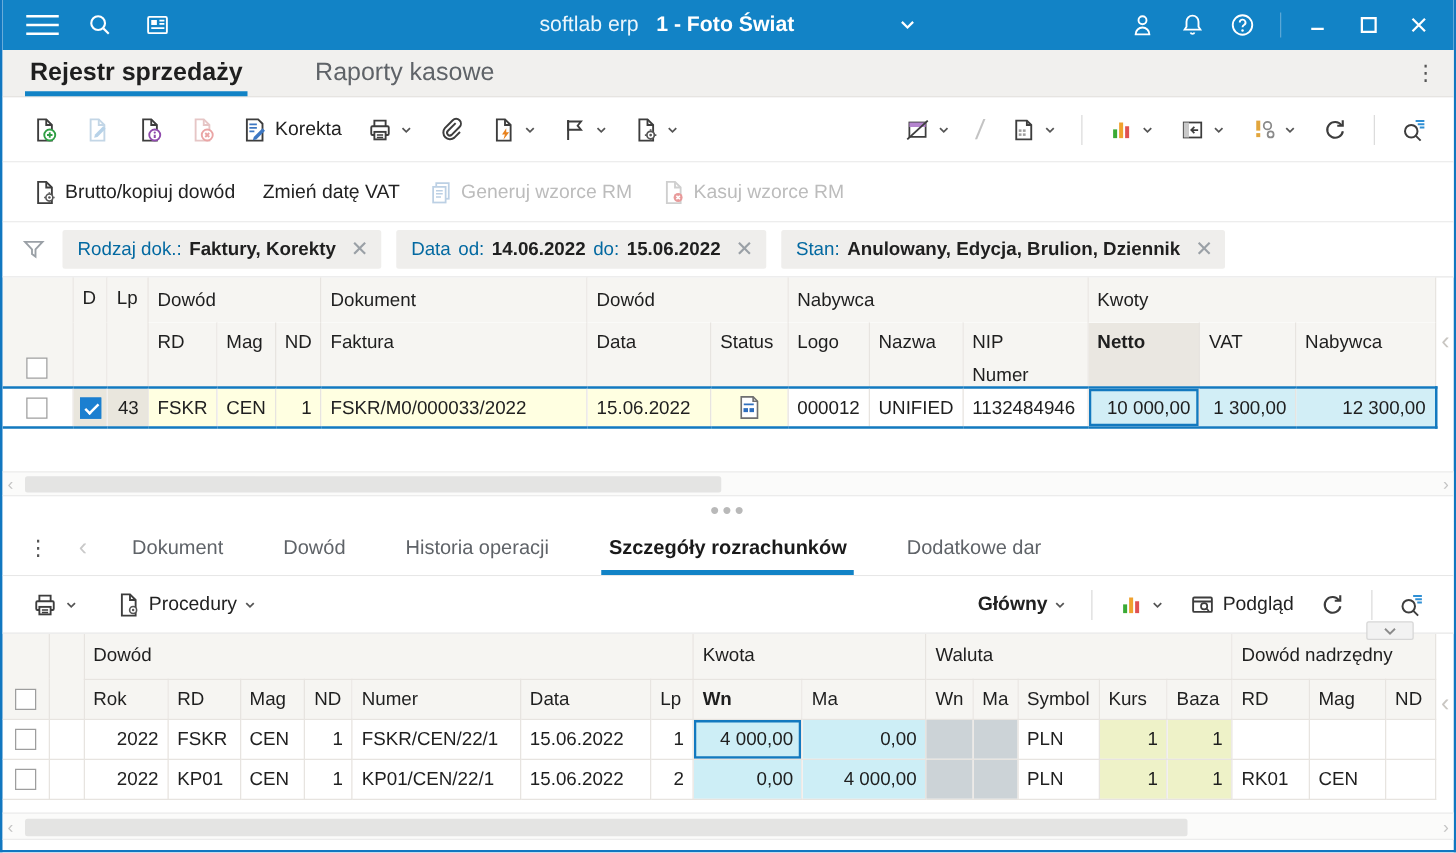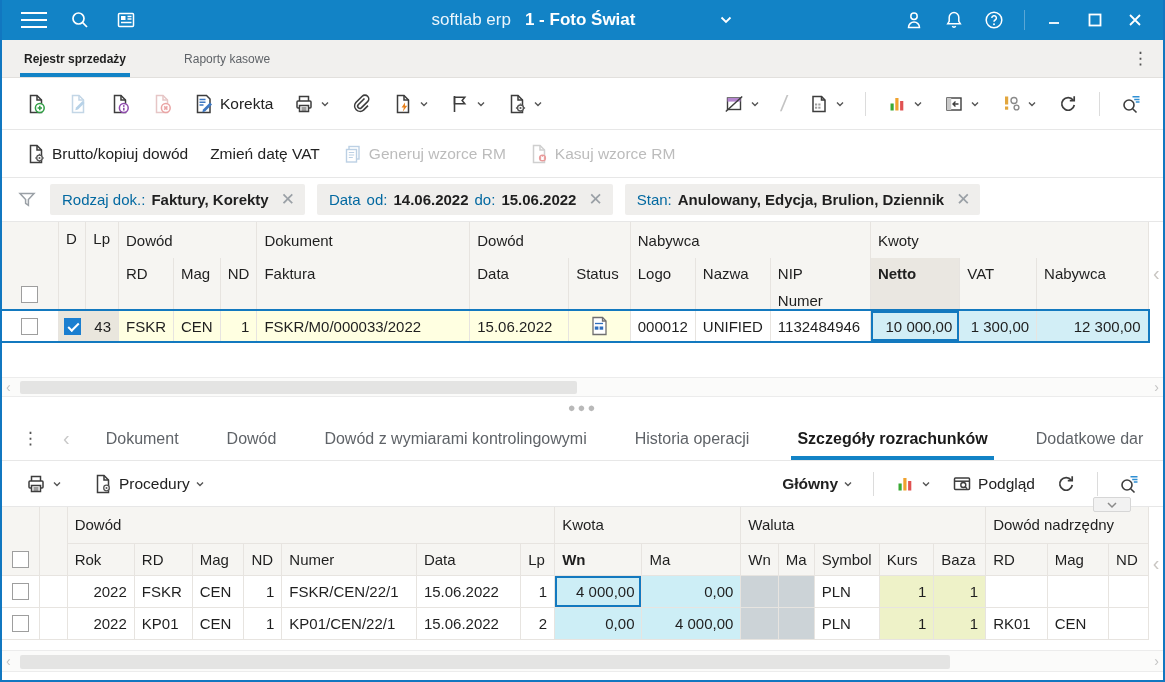--- a/index.html
+++ b/index.html
@@ -17,21 +17,21 @@
   .tb-center { position:absolute; left:0; right:0; top:0; height:40px; display:flex; align-items:center; justify-content:center; gap:14px; pointer-events:none; }
   .tb-center * { pointer-events:auto; }
   .app-name { color:#eaf5fc; font-size:17px; }
   .company { color:#fff; font-size:17px; font-weight:bold; }
   .tb-chevron { margin-left:70px; }
   .tb-right { margin-left:auto; display:flex; align-items:center; gap:4px; padding-right:10px; }
   .tb-sep { width:1px; height:20px; background:#5aa7d6; margin:0 8px; }
 
   
   .toptabs { height:38px; background:#f1f0ee; display:flex; align-items:stretch; padding-left:18px; border-bottom:1px solid #e2e0dd; flex:0 0 auto; }
-  .toptab { display:flex; align-items:center; padding:0 4px; margin-right:50px; font-size:12px; color:#5f6368; border-bottom:4px solid transparent; padding-top:4px; cursor:pointer; }
+  .toptab { display:flex; align-items:center; padding:0 4px; margin-right:50px; font-size:20px; color:#5f6368; border-bottom:4px solid transparent; padding-top:4px; cursor:pointer; }
   .toptab.active { color:#1f1f1f; font-weight:bold; border-bottom-color:#1283c6; }
   .toptabs .dots { margin-left:auto; align-self:center; padding:0 14px; color:#555; font-size:17px; cursor:pointer; }
 
   
   .toolbar { background:#fff; display:flex; align-items:center; flex:0 0 auto; }
   .toolbar1 { height:52px; border-bottom:1px solid #e7e7e7; padding:0 14px 0 16px; gap:6px; }
   .toolbar2 { height:48px; border-bottom:1px solid #e7e7e7; padding:0 16px; gap:8px; }
   .toolbar3 { height:46px; border-bottom:1px solid #e7e7e7; padding:0 16px; gap:6px; position:relative; }
   .btn { display:flex; align-items:center; gap:5px; padding:5px 7px; border-radius:3px; cursor:pointer; font-size:15.5px; color:#222; }
   .btn.disabled { cursor:default; color:#bcbcbc; }
@@ -490,21 +490,20 @@
     <div class="arr" style="right:4px;">›</div>
   </div>
 
   <div class="splitter">●●●</div>
 
   <div class="bottabs">
     <div class="dots">⋮</div>
     <div class="tab-arrow">‹</div>
     <div class="btab">Dokument</div>
     <div class="btab">Dowód</div>
-    <div class="btab">Dowód z wymiarami kontrolingowymi</div>
     <div class="btab">Historia operacji</div>
     <div class="btab active">Szczegóły rozrachunków</div>
     <div class="btab">Dodatkowe dar</div>
 
   </div>
 
   <div class="toolbar toolbar3">
     <div class="btn">
       <svg class="icon22" viewBox="0 0 22 22">
         <path d="M6.5 8V3.5h9V8" fill="none" stroke="#3d3d3d" stroke-width="1.5"></path>

